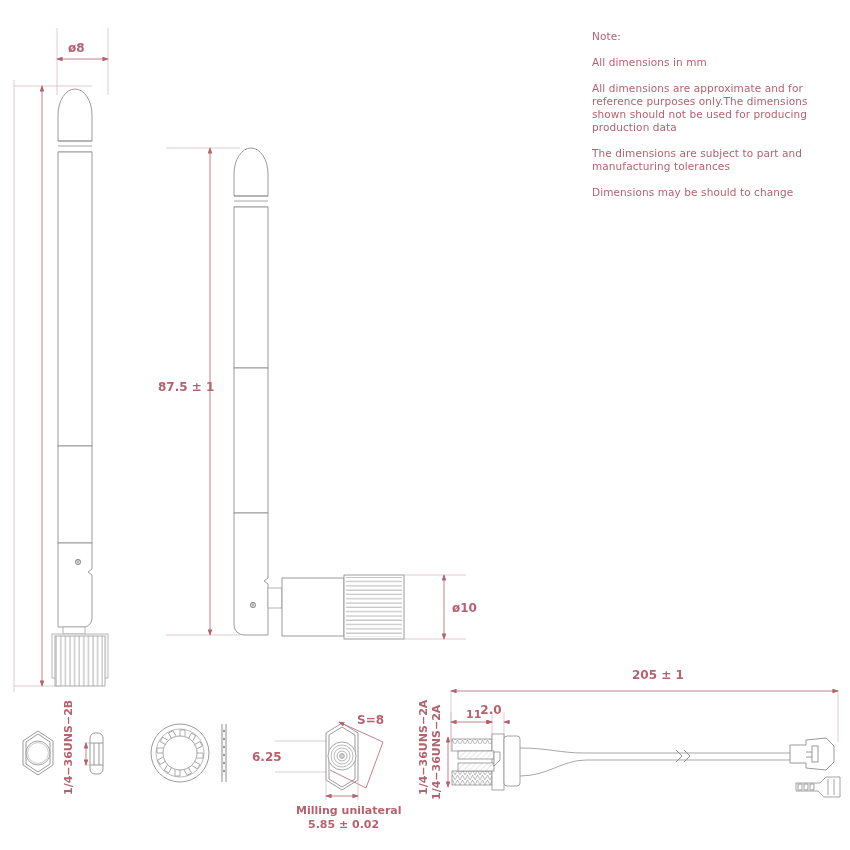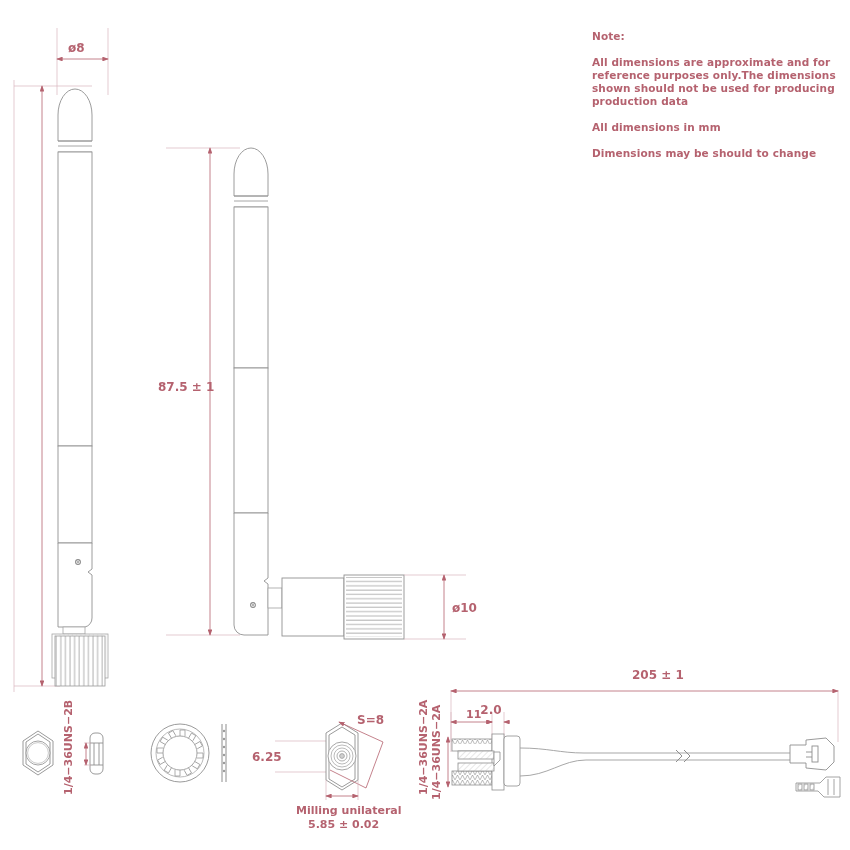--- a/index.html
+++ b/index.html
@@ -27,21 +27,21 @@
     height: 850px;
   }
   .note-block {
     position: absolute;
     left: 592px;
     top: 30px;
     width: 248px;
     color: #b5626f;
     font-family: "DejaVu Sans", sans-serif;
     font-size: 10.5px;
-    font-weight: bold;
+    font-weight: normal;
     line-height: 13px;
     letter-spacing: 0.1px;
   }
   .note-block p {
     margin: 0 0 13px 0;
   }
   .note-block p.tight {
     margin-bottom: 13px;
   }
   .dim-text {
@@ -341,18 +341,19 @@
         <rect x="804" y="784" width="4" height="6" fill="url(#hatch)"></rect>
         <rect x="810" y="784" width="4" height="6" fill="url(#hatch)"></rect>
         <line x1="828" y1="779" x2="828" y2="795"></line>
         <line x1="834" y1="779" x2="834" y2="795"></line>
       </g>
     </g>
   </svg>
 
   <div class="note-block">
     <p class="tight">Note:</p>
+    <p>All dimensions in mm</p>
     <p>All dimensions are approximate and for reference purposes only.The dimensions shown should not be used for producing production data</p>
-    <p>All dimensions in mm</p>
+    <p>The dimensions are subject to part and manufacturing  tolerances</p>
     <p>Dimensions may be should to change</p>
   </div>
 
 </div>
 
 </body></html>

